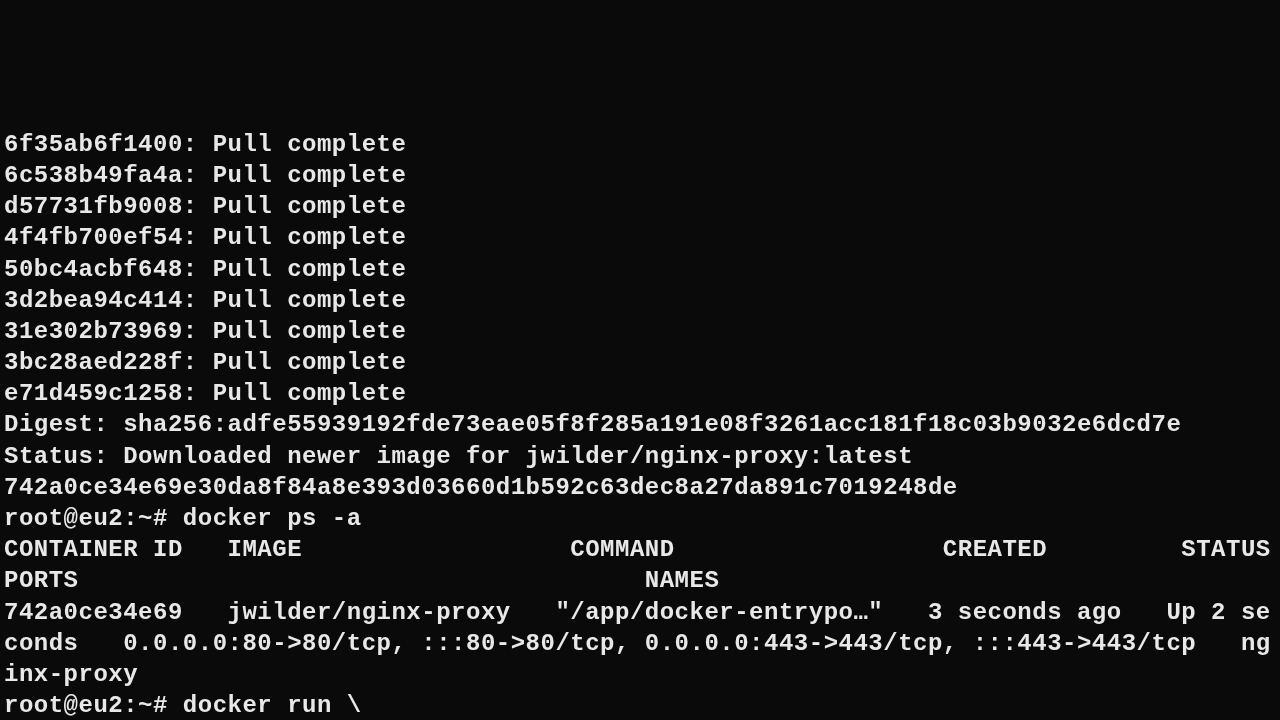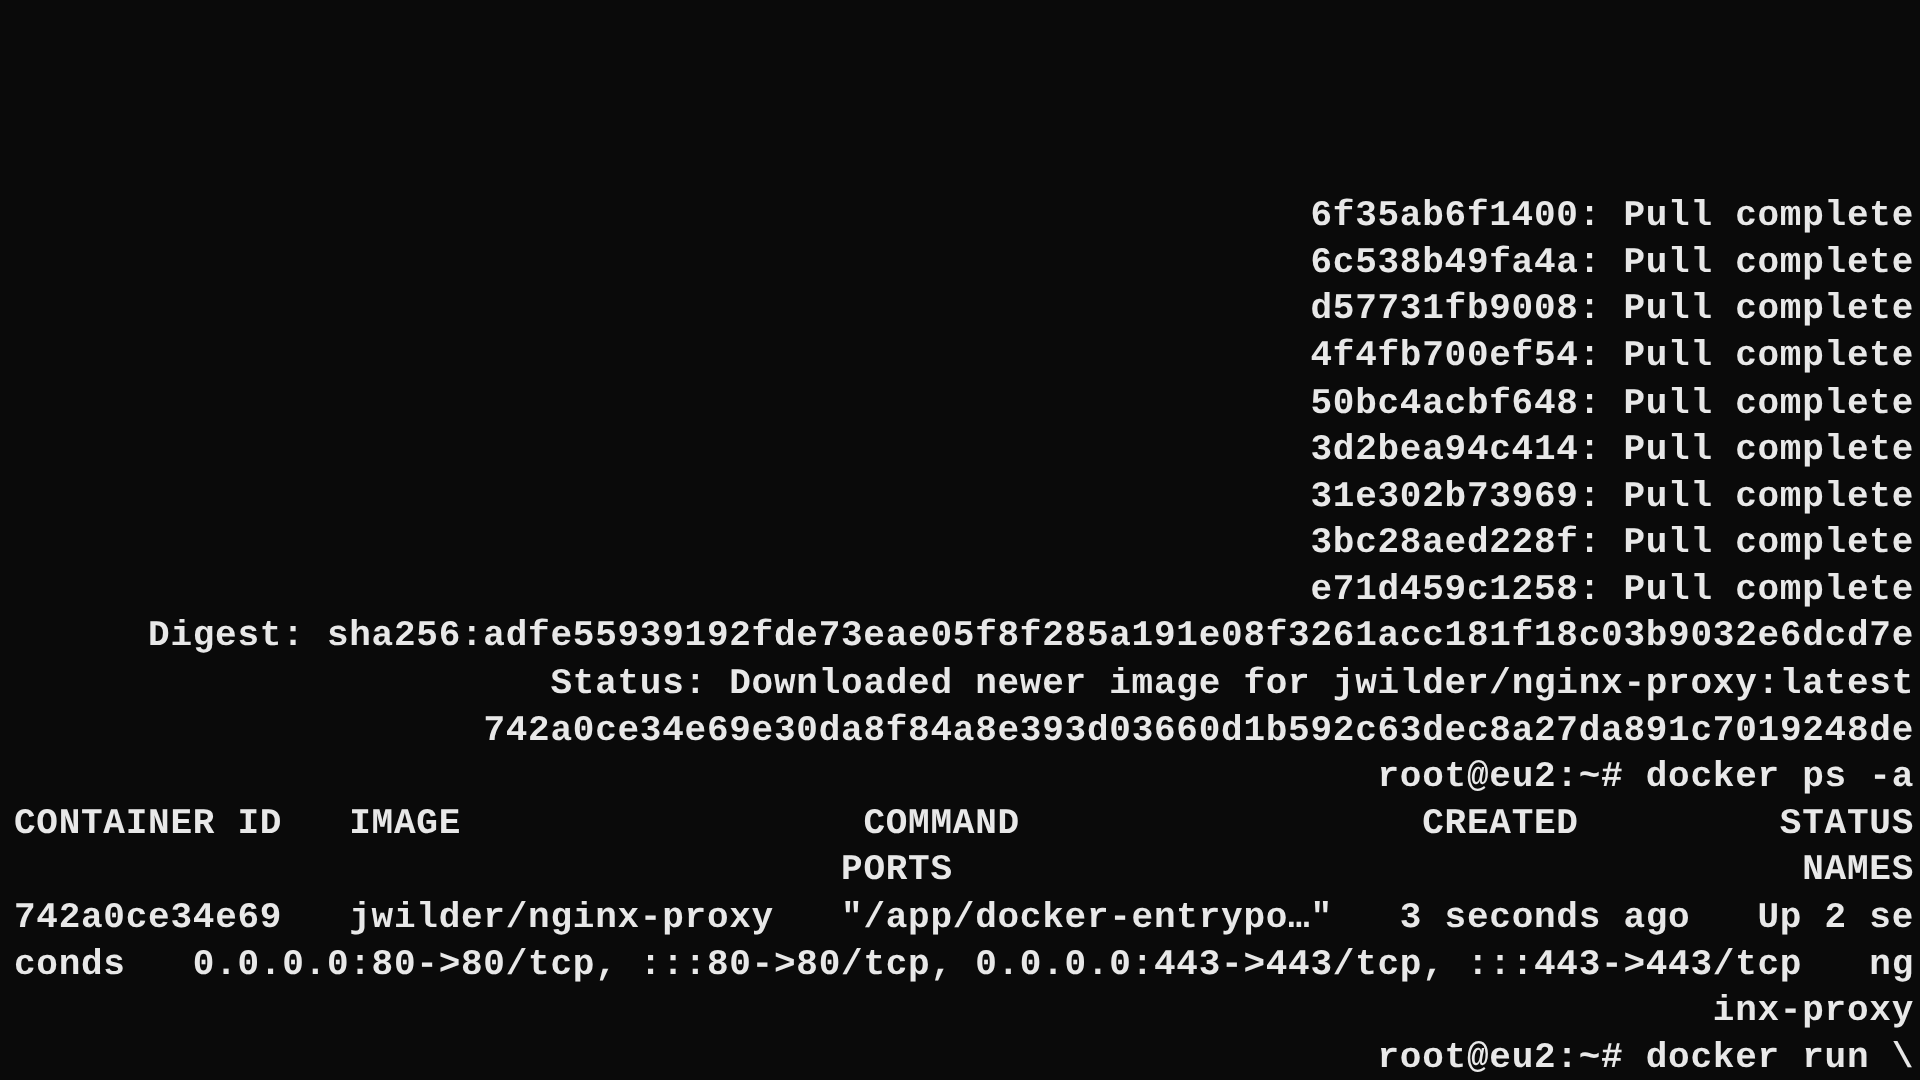--- a/index.html
+++ b/index.html
@@ -17,21 +17,20 @@
       padding: 4px;
       white-space: pre-wrap;
       word-break: break-all;
       letter-spacing: 0.5px;
       width: 1280px;
       height: 720px;
       overflow: hidden;
     }
     .terminal-line {
       display: block;
-      text-align: right;
     }
   </style>
 </head>
 <body>
 
 
 
 <div><span class="terminal-line">6f35ab6f1400: Pull complete</span><span class="terminal-line">6c538b49fa4a: Pull complete</span><span class="terminal-line">d57731fb9008: Pull complete</span><span class="terminal-line">4f4fb700ef54: Pull complete</span><span class="terminal-line">50bc4acbf648: Pull complete</span><span class="terminal-line">3d2bea94c414: Pull complete</span><span class="terminal-line">31e302b73969: Pull complete</span><span class="terminal-line">3bc28aed228f: Pull complete</span><span class="terminal-line">e71d459c1258: Pull complete</span><span class="terminal-line">Digest: sha256:adfe55939192fde73eae05f8f285a191e08f3261acc181f18c03b9032e6dcd7e</span><span class="terminal-line">Status: Downloaded newer image for jwilder/nginx-proxy:latest</span><span class="terminal-line">742a0ce34e69e30da8f84a8e393d03660d1b592c63dec8a27da891c7019248de</span><span class="terminal-line">root@eu2:~# docker ps -a</span><span class="terminal-line">CONTAINER ID   IMAGE                  COMMAND                  CREATED         STATUS                  PORTS                                      NAMES</span><span class="terminal-line">742a0ce34e69   jwilder/nginx-proxy   "/app/docker-entrypo…"   3 seconds ago   Up 2 seconds   0.0.0.0:80-&gt;80/tcp, :::80-&gt;80/tcp, 0.0.0.0:443-&gt;443/tcp, :::443-&gt;443/tcp   nginx-proxy</span><span class="terminal-line">root@eu2:~# docker run \</span></div>
 
 

